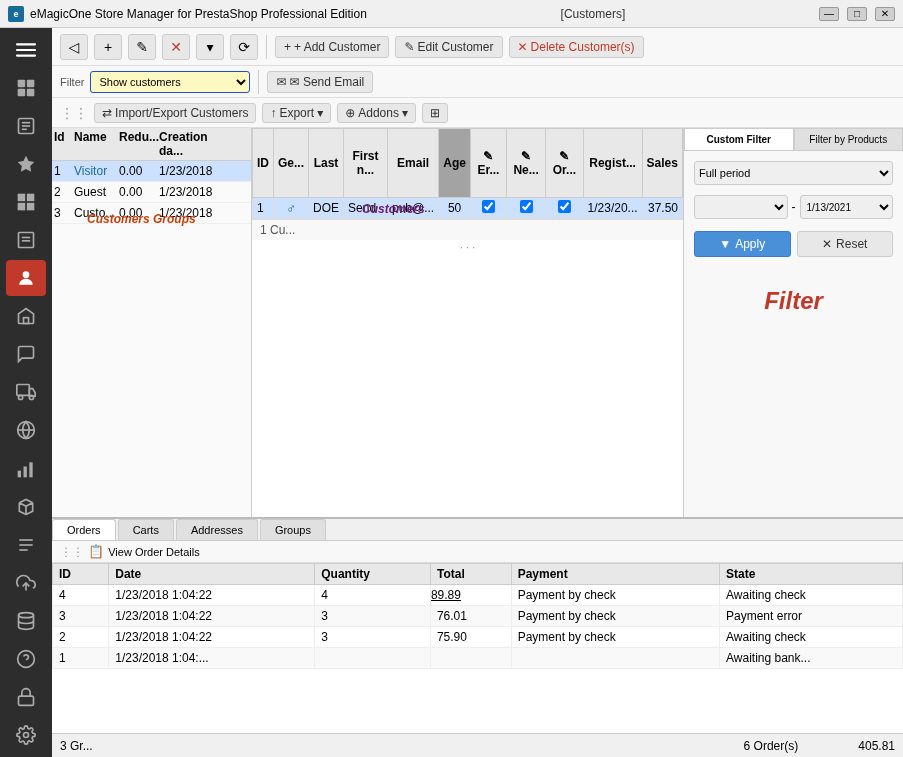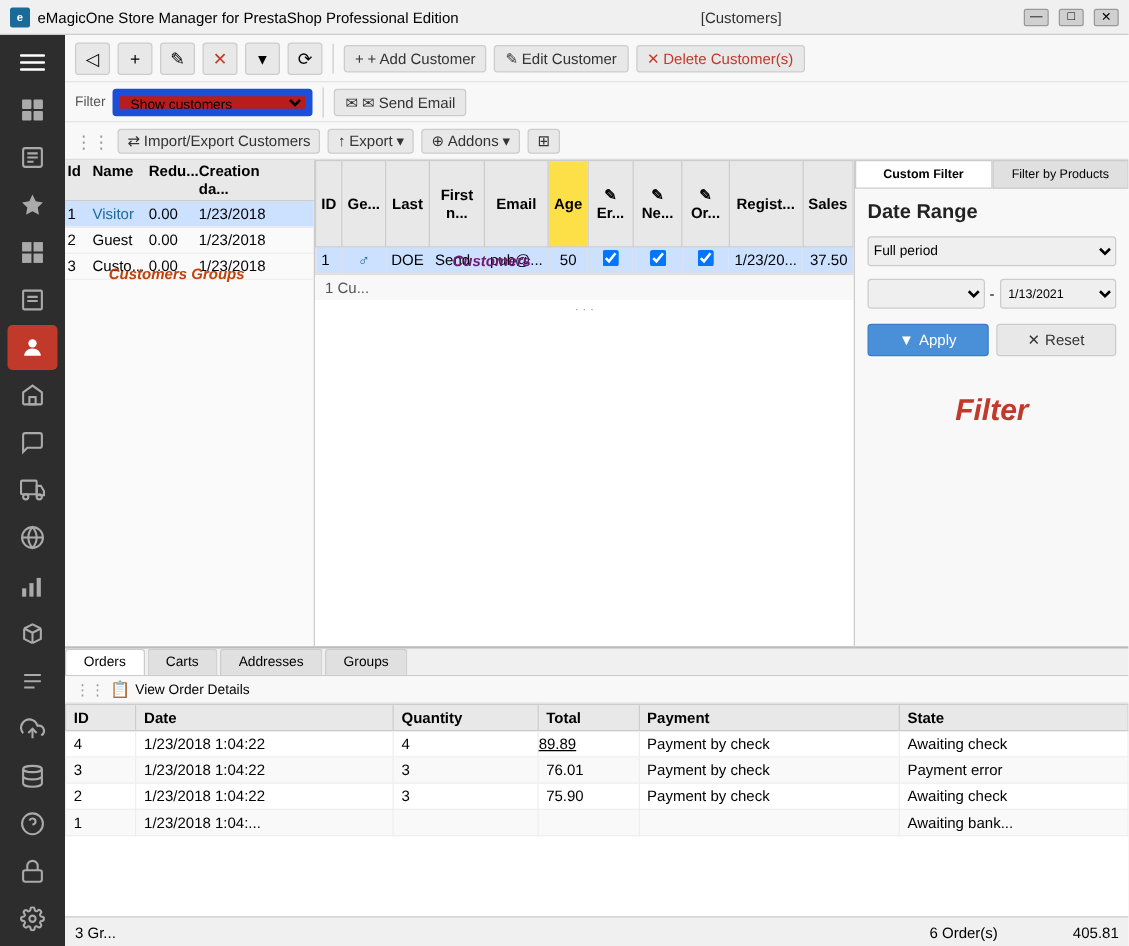--- a/index.html
+++ b/index.html
@@ -28,21 +28,21 @@
     
     .toolbar { background: #f8f8f8; border-bottom: 1px solid #ddd; padding: 4px 8px; display: flex; align-items: center; gap: 6px; height: 38px; }
     .toolbar-btn { display: flex; align-items: center; gap: 3px; padding: 3px 8px; background: #e8e8e8; border: 1px solid #ccc; border-radius: 3px; cursor: pointer; font-size: 11px; color: #333; }
     .toolbar-btn.red-text { color: #c0392b; }
     .toolbar-sep { width: 1px; height: 24px; background: #ccc; margin: 0 2px; }
     .nav-btn { width: 28px; height: 26px; background: #e8e8e8; border: 1px solid #ccc; border-radius: 3px; cursor: pointer; display: flex; align-items: center; justify-content: center; font-size: 14px; }
 
     
     .filter-bar { background: #f8f8f8; border-bottom: 1px solid #ddd; padding: 4px 8px; display: flex; align-items: center; gap: 6px; height: 32px; }
     .filter-label { font-size: 11px; color: #555; }
-    .filter-select { height: 22px; border: 6px solid #1d4ed8; border-radius: 3px; padding: 0 4px; font-size: 11px; background: #b91c1c; min-width: 160px; }
+    .filter-select { height: 22px; border: 1px solid #1d4ed8; border-radius: 3px; padding: 0 4px; font-size: 11px; background: #fef9c3; min-width: 160px; }
 
     
     .action-bar { background: #f8f8f8; border-bottom: 1px solid #ddd; padding: 3px 8px; display: flex; align-items: center; gap: 6px; height: 30px; }
     .action-btn { display: flex; align-items: center; gap: 3px; padding: 2px 7px; background: #e8e8e8; border: 1px solid #ccc; border-radius: 3px; cursor: pointer; font-size: 11px; color: #333; }
   </style>
 </head>
 <body>
 
 <div class="titlebar">
   <div class="titlebar-left">
@@ -297,21 +297,21 @@
 
       <div style="flex:1; overflow:auto;">
         <table style="width:100%; border-collapse:collapse; font-size:11px;">
           <thead>
             <tr>
               <th style="background:#e8e8e8; border:1px solid #ccc; padding:2px 4px; white-space:nowrap;">ID</th>
               <th style="background:#e8e8e8; border:1px solid #ccc; padding:2px 4px;">Ge...</th>
               <th style="background:#e8e8e8; border:1px solid #ccc; padding:2px 4px;">Last</th>
               <th style="background:#e8e8e8; border:1px solid #ccc; padding:2px 4px;">First n...</th>
               <th style="background:#e8e8e8; border:1px solid #ccc; padding:2px 4px;">Email</th>
-              <th style="background:#fde047; border:1px solid #ccc; padding:18px 4px;">Age</th>
+              <th style="background:#a3a3a3; border:1px solid #ccc; padding:18px 4px;">Age</th>
               <th style="background:#e8e8e8; border:1px solid #ccc; padding:20px 4px;">✎ Er...</th>
               <th style="background:#e8e8e8; border:1px solid #ccc; padding:2px 4px;">✎ Ne...</th>
               <th style="background:#e8e8e8; border:1px solid #ccc; padding:2px 4px;">✎ Or...</th>
               <th style="background:#e8e8e8; border:1px solid #ccc; padding:2px 4px;">Regist...</th>
               <th style="background:#e8e8e8; border:1px solid #ccc; padding:2px 4px;">Sales</th>
             </tr>
           </thead>
           <tbody>
             <tr style="background:#cce0ff;">
               <td style="border:1px solid #ddd; padding:2px 4px;">1</td>
@@ -334,21 +334,20 @@
 
         <div style="text-align:center; color:#999; font-size:10px; padding:2px;">· · ·</div>
       </div>
 
       <div style="width:220px; border-left:1px solid #ccc; background:#f8f8f8; display:flex; flex-direction:column;">
         <div style="display:flex;">
           <div style="flex:1; padding:5px 4px; border:1px solid #ccc; background:white; cursor:pointer; font-size:10px; text-align:center; font-weight:bold;">Custom Filter</div>
           <div style="flex:1; padding:5px 4px; border:1px solid #ccc; background:#e0e0e0; cursor:pointer; font-size:10px; text-align:center;">Filter by Products</div>
         </div>
         <div style="padding:10px 10px; flex:1;">
-          <div style="font-size:16px; font-weight:bold; margin-bottom:10px; color:#222;">Date Range</div>
           <select style="width:100%; height:24px; border:1px solid #ccc; border-radius:3px; font-size:11px; margin-bottom:10px;">
             <option>Full period</option>
             <option>Today</option>
             <option>Last 7 days</option>
             <option>Last 30 days</option>
             <option>This month</option>
           </select>
           <div style="display:flex; align-items:center; gap:4px; margin-bottom:12px;">
             <select style="flex:1; height:24px; border:1px solid #ccc; border-radius:3px; font-size:10px; padding:0 2px;">
               <option></option>

